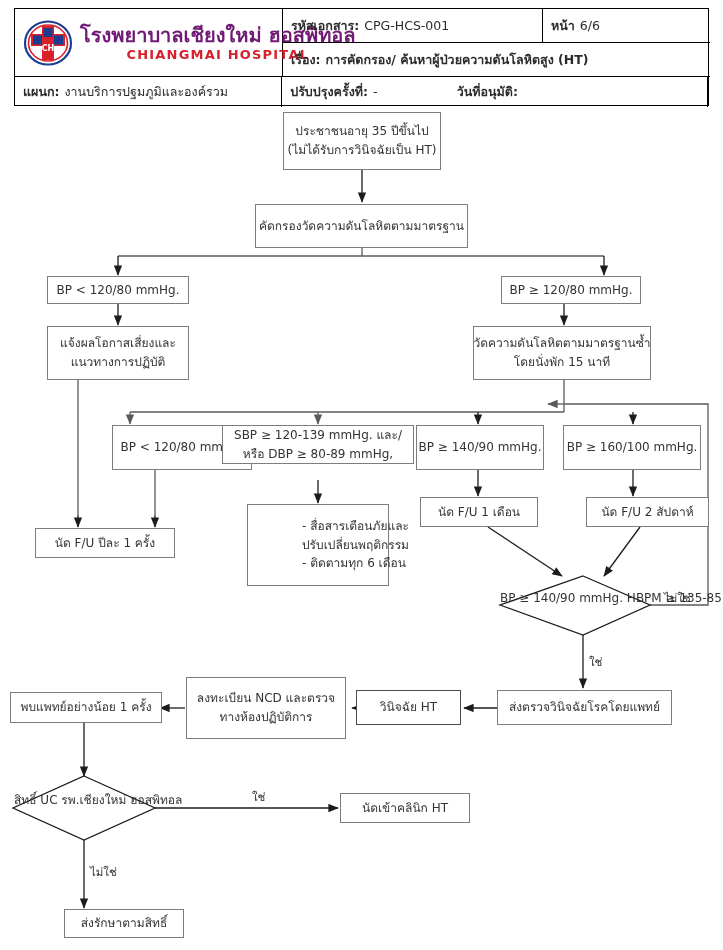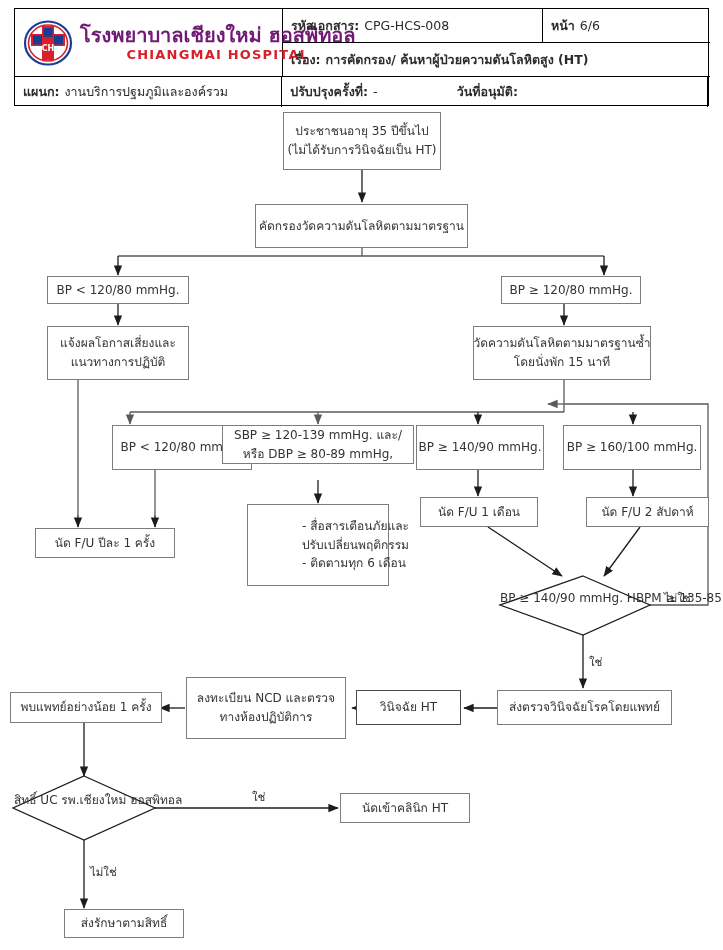--- a/index.html
+++ b/index.html
@@ -93,21 +93,21 @@
           <span id="logo-th">โรงพยาบาลเชียงใหม่ ฮอสพิทอล</span>
           <span id="logo-en">CHIANGMAI HOSPITAL</span>
         </div>
       </div>
     </div>
 
     <div style="display:flex;flex-direction:column;">
       <div class="hdr-row">
         <div class="hdr-cell b-r b-b" id="doc-code-cell">
           <span class="h-txt hdr-label">รหัสเอกสาร:</span>
-          <span class="h-txt hdr-val" style="margin-left:5px;">CPG-HCS-008</span>
+          <span class="h-txt hdr-val" style="margin-left:5px;">CPG-HCS-001</span>
         </div>
         <div class="hdr-cell b-b" id="page-cell">
           <span class="h-txt hdr-label">หน้า</span>
           <span class="h-txt hdr-val" style="margin-left:5px;">6/6</span>
         </div>
       </div>
       <div class="hdr-row">
         <div class="hdr-cell b-b" id="subject-cell">
           <span class="h-txt hdr-label">เรื่อง:</span>
           <span class="h-txt hdr-label" style="margin-left:5px;">การคัดกรอง/ ค้นหาผู้ป่วยความดันโลหิตสูง (HT)</span>

